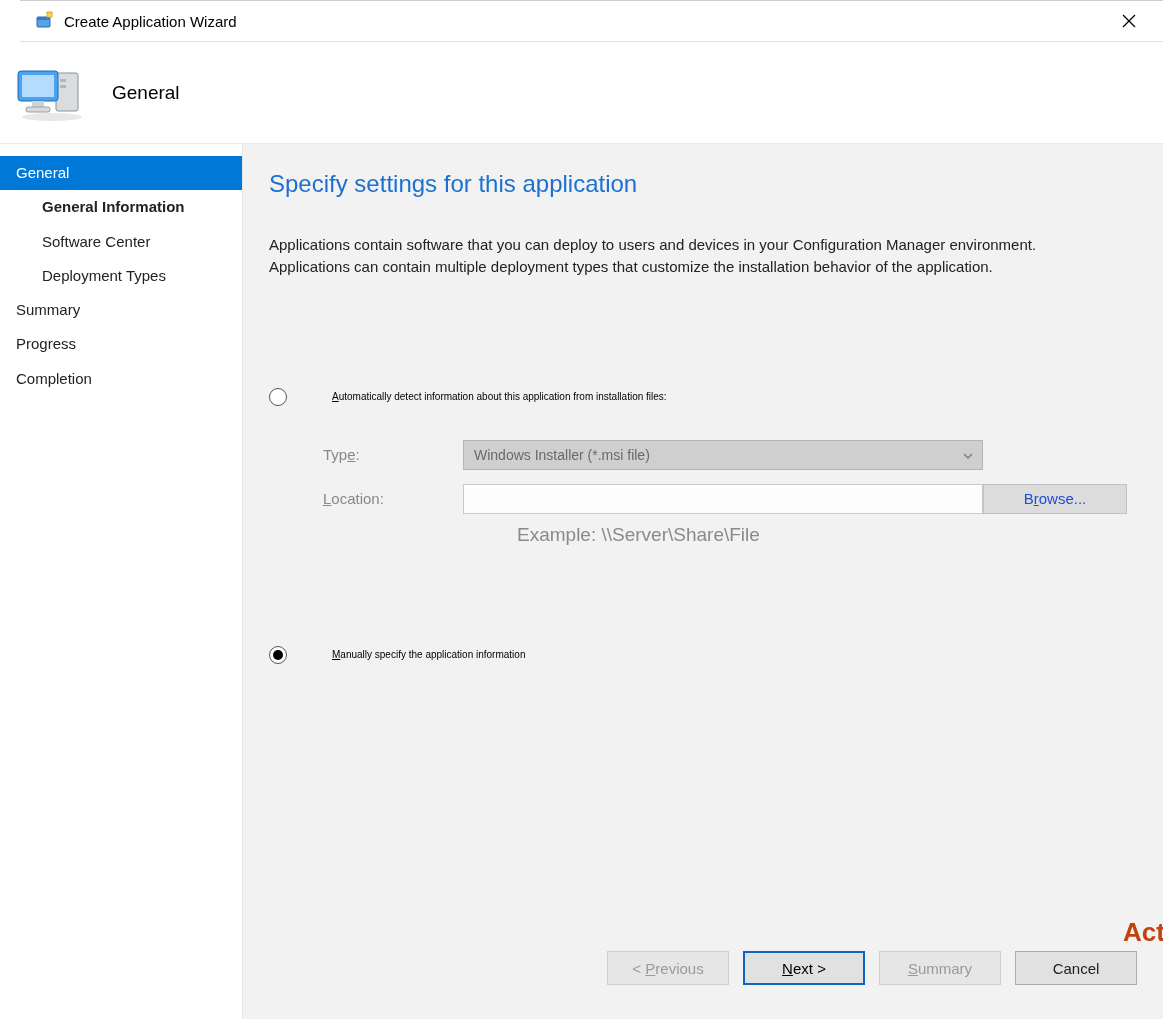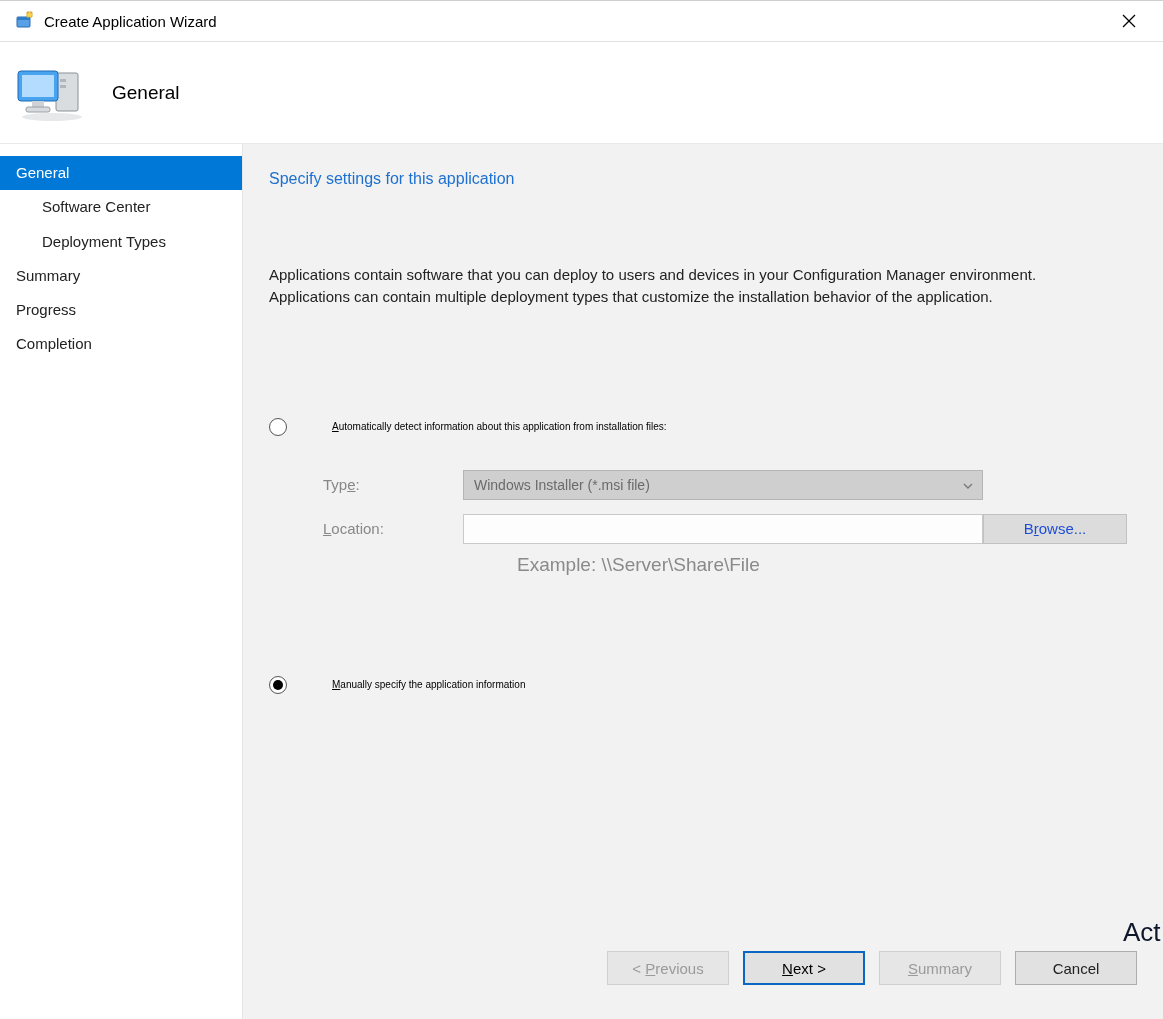--- a/index.html
+++ b/index.html
@@ -16,20 +16,21 @@
 
     
     .titlebar {
       height: 42px;
       border-top: 1px solid #cfcfcf;
       border-bottom: 1px solid #e1e1e1;
       display: flex;
       align-items: center;
       padding: 0 12px 0 14px;
       background: #fff;
+      margin-left: 20px;
     }
     .titlebar .app-icon { width: 20px; height: 20px; margin-right: 10px; }
     .titlebar .title { font-size: 15px; color: #000; flex: 1; }
     .titlebar .close-btn {
       width: 44px; height: 30px; display: flex; align-items: center; justify-content: center;
       background: transparent; border: none; cursor: pointer;
     }
     .titlebar .close-btn svg { width: 14px; height: 14px; }
 
     
@@ -77,23 +78,23 @@
     .sidebar .nav-item.sub.bold { font-weight: 700; }
 
     .content {
       flex: 1;
       background: #f2f2f2;
       padding: 26px 26px 0 26px;
       position: relative;
     }
     .content-title {
       color: #1d70d0;
-      font-size: 16px;
+      font-size: 24px;
       font-weight: 400;
-      margin-bottom: 76px;
+      margin-bottom: 36px;
     }
     .desc {
       font-size: 15px;
       color: #222;
       line-height: 1.45;
       max-width: 840px;
       margin-bottom: 110px;
     }
 
     .radio-row {
@@ -197,23 +198,23 @@
     .btn.primary {
       background: #e1e1e1;
       border: 2px solid #0a66c2;
       color: #000;
     }
 
     .watermark {
       position: absolute;
       right: 0;
       bottom: 56px;
-      color: #0f172a;
+      color: #c2410c;
       font-size: 26px;
-      font-weight: 400;
+      font-weight: 700;
       text-align: left;
       line-height: 1.1;
       pointer-events: none;
       overflow: hidden;
       width: 40px;
     }
   </style>
 </head>
 <body>
 
@@ -248,20 +249,21 @@
       <ellipse cx="38" cy="54" rx="30" ry="4" fill="#e6e8ea"></ellipse>
     </svg>
   </span>
   <h1 class="page-title">General</h1>
 </div>
 
 <div class="wizard-body">
 
   <div class="sidebar">
     <div class="nav-item active">General</div>
+    <div class="nav-item sub bold">General Information</div>
     <div class="nav-item sub">Software Center</div>
     <div class="nav-item sub">Deployment Types</div>
     <div class="nav-item">Summary</div>
     <div class="nav-item">Progress</div>
     <div class="nav-item">Completion</div>
   </div>
 
   <div class="content">
     <div class="content-title">Specify settings for this application</div>
     <div class="desc">Applications contain software that you can deploy to users and devices in your Configuration Manager environment. Applications can contain multiple deployment types that customize the installation behavior of the application.</div>

